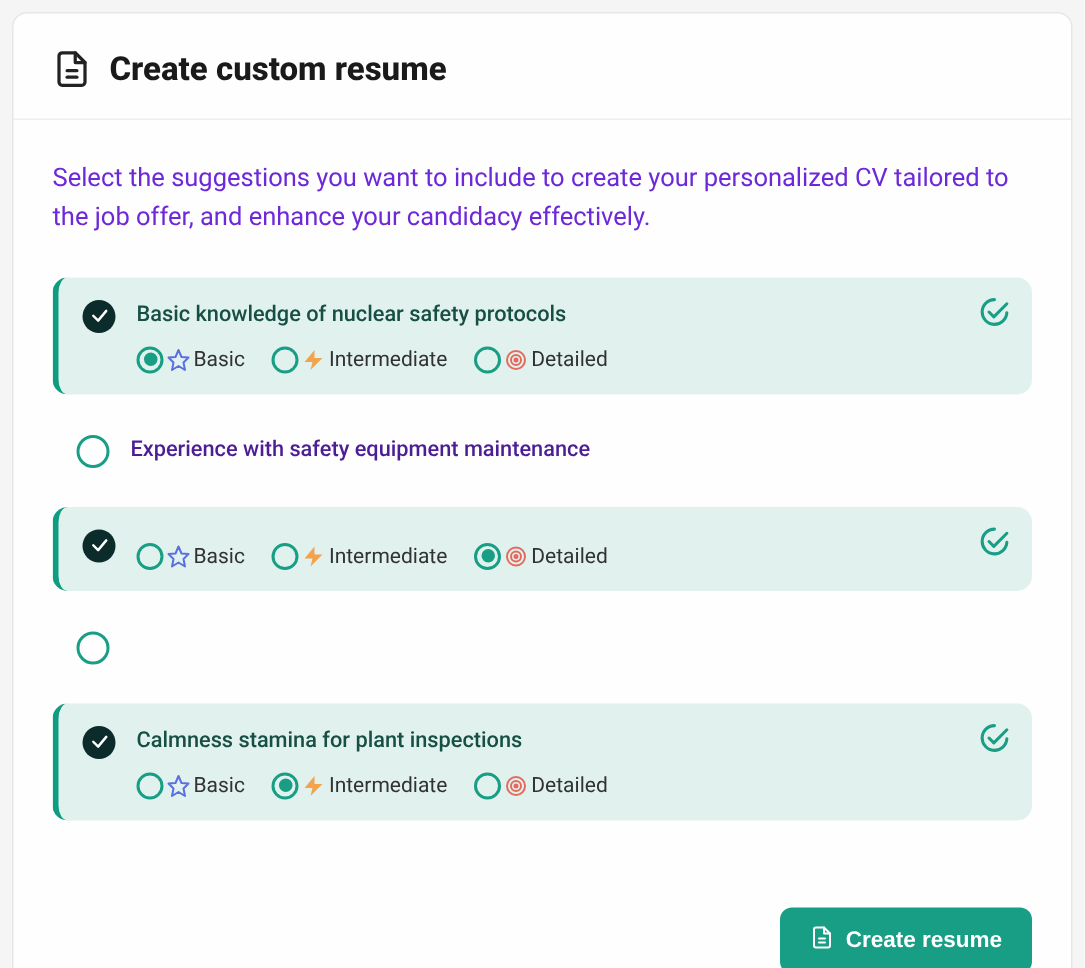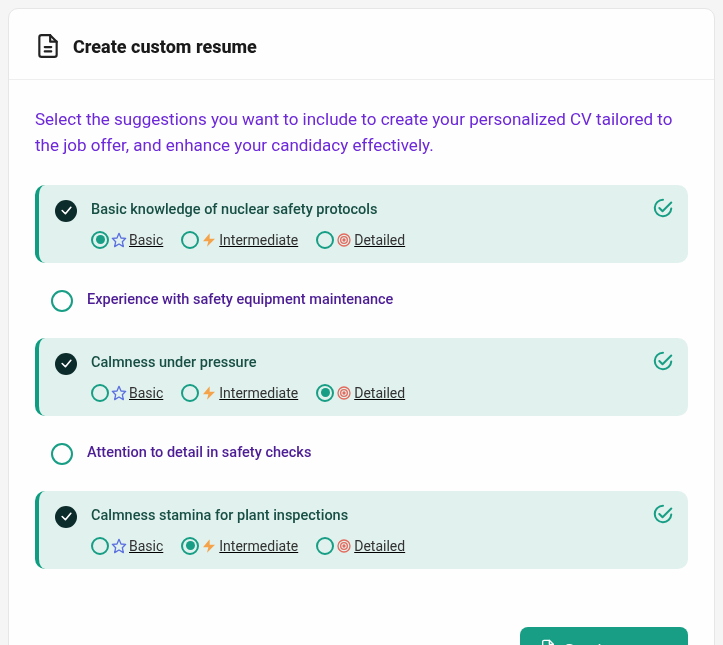--- a/index.html
+++ b/index.html
@@ -16,21 +16,21 @@
     overflow: hidden;
   }
   .header {
     display: flex;
     align-items: center;
     gap: 12px;
     padding: 24px 26px 20px 26px;
     border-bottom: 1px solid #eee;
   }
   .header h1 {
-    font-size: 18px;
+    font-size: 22px;
     font-weight: 800;
     color: #1a1a1a;
   }
   .doc-icon svg { display:block; }
   .body {
     padding: 26px;
   }
   .intro {
     font-size: 17px;
     line-height: 1.55;
@@ -86,21 +86,20 @@
     display: flex;
     gap: 18px;
     margin-top: 10px;
     align-items:center;
   }
   .level {
     display: flex;
     align-items:center;
     gap: 2px;
     cursor: pointer;
-    text-decoration: underline;
   }
   .radio {
     width: 18px; height: 18px;
     border: 2.5px solid #179e85;
     border-radius: 50%;
     display:flex; align-items:center; justify-content:center;
     flex: 0 0 auto;
   }
   .radio.sel::after {
     content:"";
@@ -219,21 +218,20 @@
               <svg width="13" height="13" viewBox="0 0 24 24" fill="none" stroke-width="3" stroke-linecap="round" stroke-linejoin="round">
                 <polyline points="4 12 10 18 20 6"></polyline>
               </svg>
             </div>
           </div>
           <span class="corner-check"><svg width="22" height="22" viewBox="0 0 24 24" fill="none" stroke="#179e85" stroke-width="2.2" stroke-linecap="round" stroke-linejoin="round">
               <path d="M21 12.5A9 9 0 1 1 12 3"></path>
               <polyline points="8 12 11.5 15.5 21 6"></polyline>
             </svg></span>
           <div class="sugg-main">
-            <div class="sugg-title">Calmness under pressure</div>
             <div class="levels">
               <div class="level">
                 <span class="radio"></span>
                 <span class="lvl-icon">
                   <svg width="16" height="16" viewBox="0 0 24 24" fill="none" stroke="#5b6fe0" stroke-width="2" stroke-linejoin="round">
                     <polygon points="12 2 15 9 22 9.5 17 14.5 18.5 22 12 18 5.5 22 7 14.5 2 9.5 9 9 12 2"></polygon>
                   </svg>
                 </span>
                 <span class="lvl-label">Basic</span>
               </div>
@@ -256,23 +254,20 @@
                   </svg>
                 </span>
                 <span class="lvl-label">Detailed</span>
               </div>
             </div>
           </div>
         </div>
         <div class="suggestion unselected">
           <div class="check-wrap">
             <div class="check off"></div>
-          </div>
-          <div class="sugg-main">
-            <div class="sugg-title">Attention to detail in safety checks</div>
           </div>
         </div>
         <div class="suggestion selected">
           <div class="check-wrap">
             <div class="check on">
               <svg width="13" height="13" viewBox="0 0 24 24" fill="none" stroke-width="3" stroke-linecap="round" stroke-linejoin="round">
                 <polyline points="4 12 10 18 20 6"></polyline>
               </svg>
             </div>
           </div>

